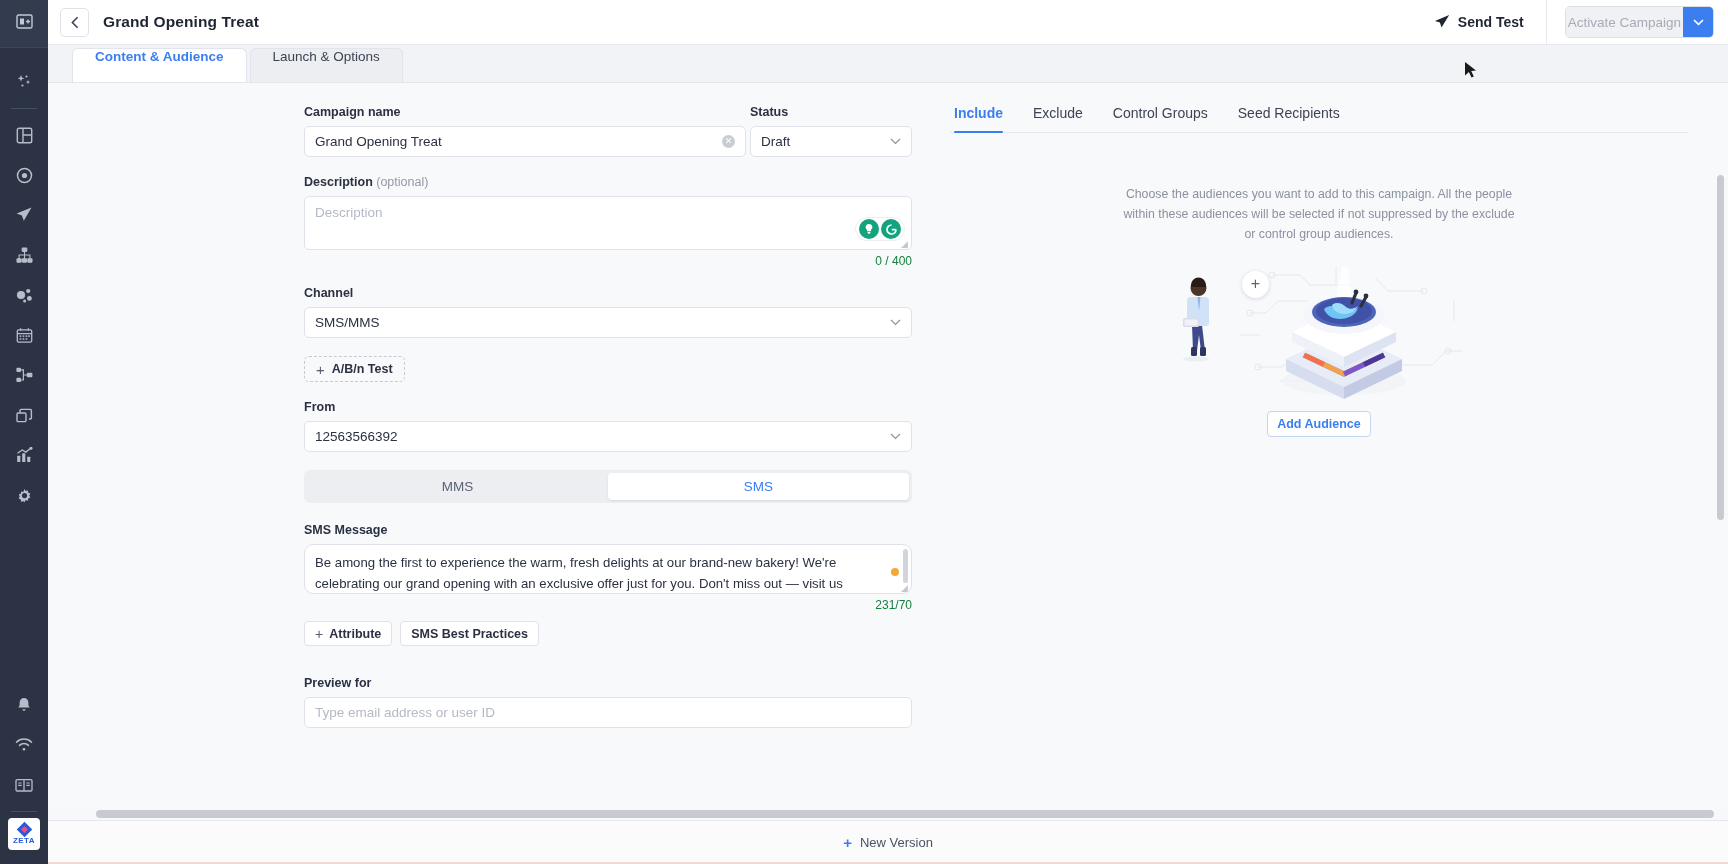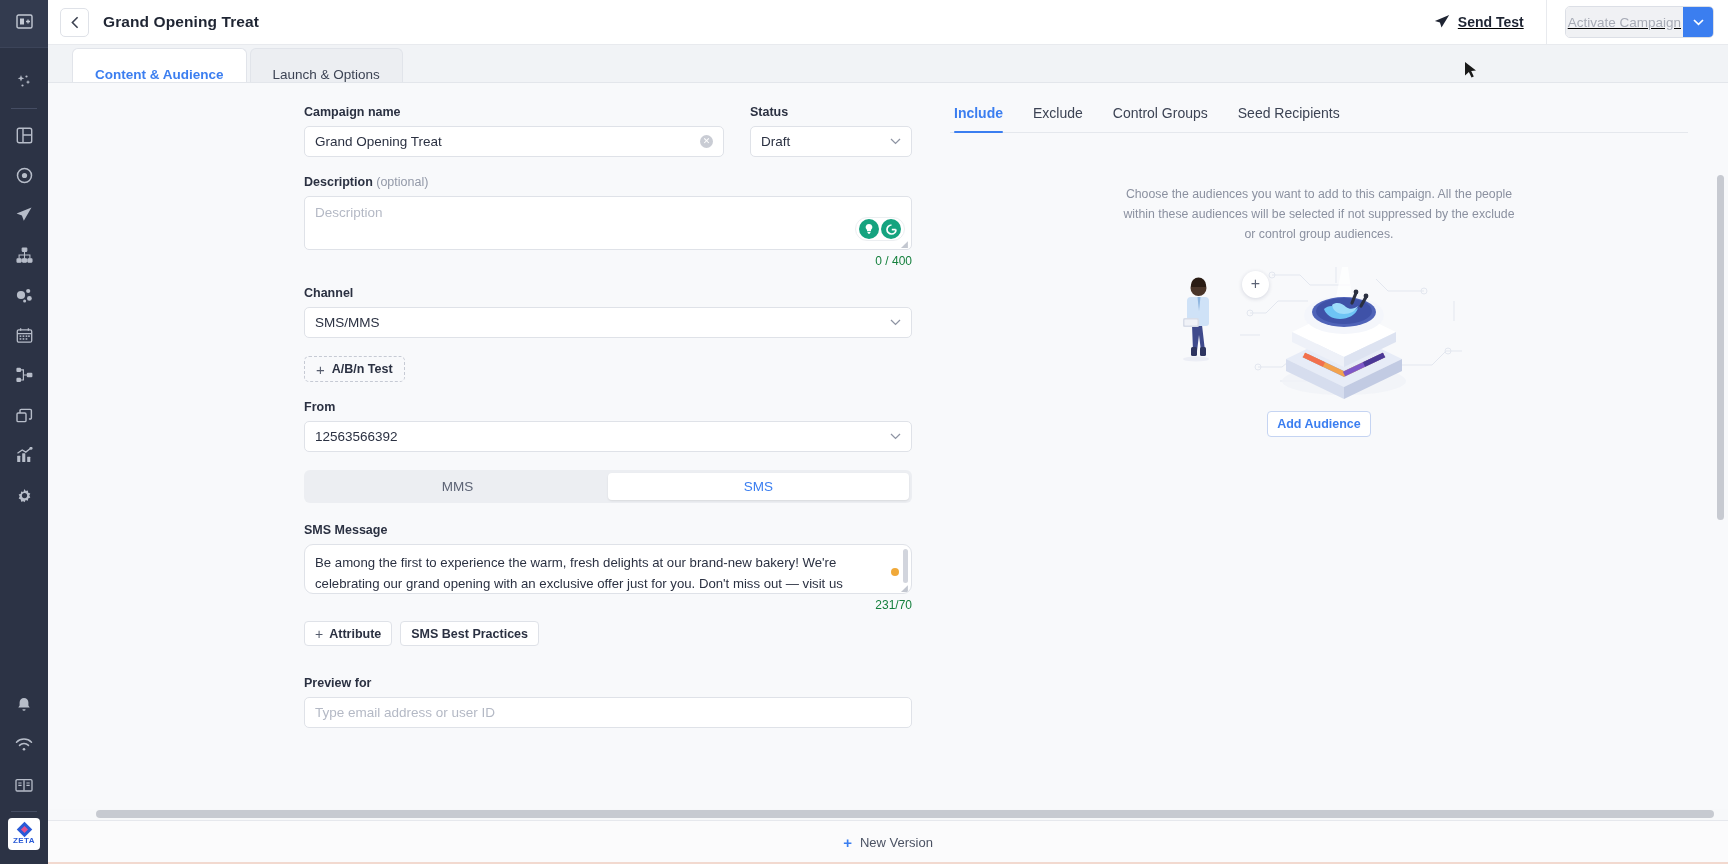--- a/index.html
+++ b/index.html
@@ -63,21 +63,21 @@
   }
   .back-btn {
     width: 29px; height: 29px; border: 1px solid #dfe2e8; border-radius: 5px;
     background: #fff; display: flex; align-items: center; justify-content: center;
     color: #3d4352; cursor: pointer;
   }
   .page-title {
     font-size: 15.5px; font-weight: bold; color: #1f2533; margin-left: 14px;
     letter-spacing: .1px;
   }
-  .topbar-right { margin-left: auto; display: flex; align-items: center; height: 37px; text-decoration: underline; }
+  .topbar-right { margin-left: auto; display: flex; align-items: center; height: 37px; }
   .send-test {
     display: flex; align-items: center; gap: 8px; padding: 0 22px 0 6px;
     font-size: 14px; font-weight: bold; color: #1f2533; cursor: pointer;
     height: 45px;
   }
   .vdiv { width: 1px; height: 45px; background: #e8eaee; }
   .activate-wrap {
     display: flex; align-items: center; margin: 0 14px 0 18px;
     border-radius: 5px; overflow: hidden; border: 1px solid #dcdfe6;
   }
@@ -91,21 +91,21 @@
     display: flex; align-items: center; justify-content: center;
     color: #fff; cursor: pointer;
   }
 
   
   .tabstrip {
     height: 38px; background: #f1f3f6; display: flex; align-items: flex-end;
     padding-left: 24px; border-bottom: 1px solid #e3e6eb; position: relative;
   }
   .tab {
-    height: 34px; padding: 0 22px; display: flex; align-items: flex-end;
+    height: 34px; padding: 0 22px; display: flex; align-items: flex-start;
     font-size: 13.5px; color: #3c4354; background: #eceef2;
     border: 1px solid #e1e4ea; border-bottom: none;
     border-radius: 6px 6px 0 0; margin-right: 3px; cursor: pointer;
   }
   .tab.active {
     background: #ffffff; color: #3b7ef0; font-weight: bold;
     border-color: #e1e4ea;
   }
 
   
@@ -117,21 +117,21 @@
     width: 872px; flex: 0 0 872px; padding: 22px 0 0 0; position: relative;
   }
   .form { width: 608px; margin-left: 256px; }
 
   .field { margin-bottom: 18px; }
   .label {
     font-size: 12.5px; font-weight: bold; color: #2b3142; margin-bottom: 7px;
     display: block;
   }
   .label .optional { font-weight: normal; color: #9399a8; }
-  .row { display: flex; gap: 26px; }
+  .row { display: flex; gap: 4px; }
   .col-name { flex: 1 1 auto; }
   .col-status { width: 162px; flex: 0 0 162px; }
 
   .input {
     height: 31px; border: 1px solid #dfe2e8; border-radius: 5px;
     background: #fff; display: flex; align-items: center;
     padding: 0 10px; font-size: 13.5px; color: #2b3142; position: relative;
   }
   .input .val { flex: 1 1 auto; }
   .input .ph { color: #b4b9c5; }

